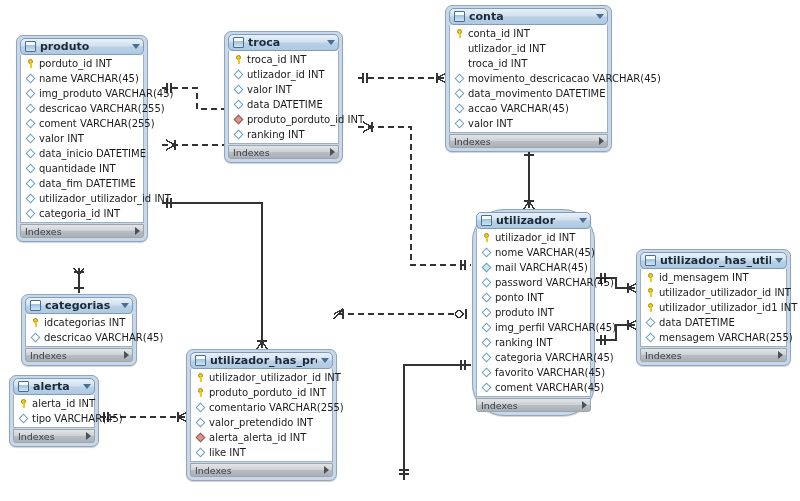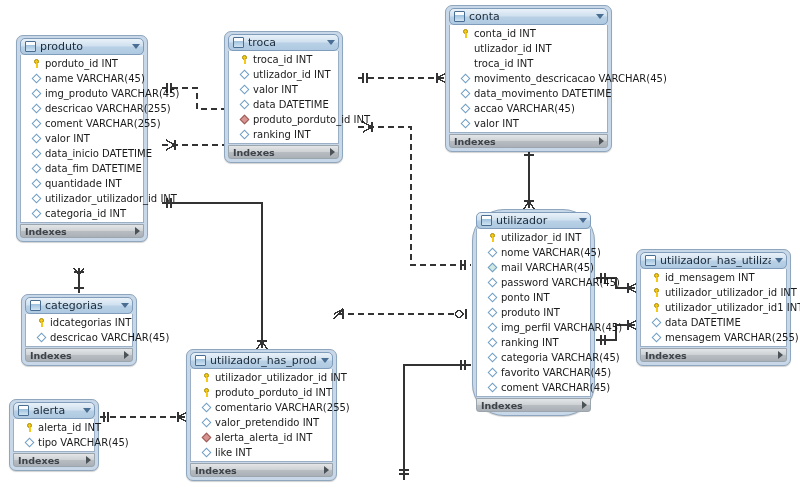--- a/index.html
+++ b/index.html
@@ -52,21 +52,21 @@
     height: 11px;
     box-sizing: border-box;
     border: 1px solid #4a6d92;
     background: linear-gradient(to bottom,#fdfdfd 0%,#fdfdfd 34%,#9fc2de 36%,#cfe3f2 100%);
     margin-right: 4px;
     flex: 0 0 auto;
     border-radius: 1px;
   }
   .tbl-name {
     font-size: 11px;
-    font-weight: normal;
+    font-weight: bold;
     color: #1c2b3a;
     white-space: nowrap;
     letter-spacing: 0px;
     flex: 1 1 auto;
     overflow: hidden;
   }
   .caret {
     width: 0; height: 0;
     border-left: 4px solid transparent;
     border-right: 4px solid transparent;
@@ -78,21 +78,21 @@
     background: #ffffff;
     border: 1px solid #9bb0c6;
     border-top: none;
     margin-top: 0px;
     padding: 1px 0 1px 0;
   }
   .fld {
     display: flex;
     align-items: center;
     height: 15px;
-    padding-left: 12px;
+    padding-left: 6px;
     font-size: 10px;
     color: #1a1a1a;
     white-space: nowrap;
   }
   .fld-ico {
     width: 9px; height: 9px;
     margin-right: 3px;
     flex: 0 0 auto;
     position: relative;
   }
@@ -131,21 +131,21 @@
     box-sizing: border-box;
     border: 1px solid #9aa5ad;
     background: linear-gradient(to bottom,#e3e5e7 0%,#cdd1d4 50%,#b8bdc2 51%,#aab0b6 100%);
     display: flex;
     align-items: center;
     padding: 0 3px 0 4px;
     border-radius: 0 0 3px 3px;
   }
   .ftr-label {
     font-size: 9.5px;
-    font-weight: bold;
+    font-weight: normal;
     color: #3c4category;
     color: #3d4349;
     flex: 1 1 auto;
   }
   .ftr-tri {
     width: 0; height: 0;
     border-top: 4px solid transparent;
     border-bottom: 4px solid transparent;
     border-left: 5px solid #4a5157;
     flex: 0 0 auto;
@@ -269,25 +269,25 @@
           <div class="fld">
             <span class="fld-ico ic-col"></span>
             <span>valor INT</span>
           </div>
           <div class="fld">
             <span class="fld-ico ic-col"></span>
             <span>data_inicio DATETIME</span>
           </div>
           <div class="fld">
             <span class="fld-ico ic-col"></span>
+            <span>quantidade INT</span>
+          </div>
+          <div class="fld">
+            <span class="fld-ico ic-col"></span>
             <span>data_fim DATETIME</span>
-          </div>
-          <div class="fld">
-            <span class="fld-ico ic-col"></span>
-            <span>quantidade INT</span>
           </div>
           <div class="fld">
             <span class="fld-ico ic-col"></span>
             <span>utilizador_utilizador_id INT</span>
           </div>
           <div class="fld">
             <span class="fld-ico ic-col"></span>
             <span>categoria_id INT</span>
           </div>
         </div>
@@ -515,21 +515,21 @@
           <div class="fld">
             <span class="fld-ico ic-col"></span>
             <span>descricao VARCHAR(45)</span>
           </div>
         </div>
         <div class="tbl-ftr">
           <span class="ftr-label">Indexes</span>
           <span class="ftr-tri"></span>
         </div>
       </div>
-      <div class="tbl" style="left: 9px; top: 399px; width: 90px;">
+      <div class="tbl" style="left: 9px; top: 375px; width: 90px;">
         <div class="tbl-hdr">
           <span class="tbl-icon"></span>
           <span class="tbl-name">alerta</span>
           <span class="caret"></span>
         </div>
         <div class="tbl-body">
           <div class="fld">
             <span class="fld-ico ic-pk"></span>
             <span>alerta_id INT</span>
           </div>

